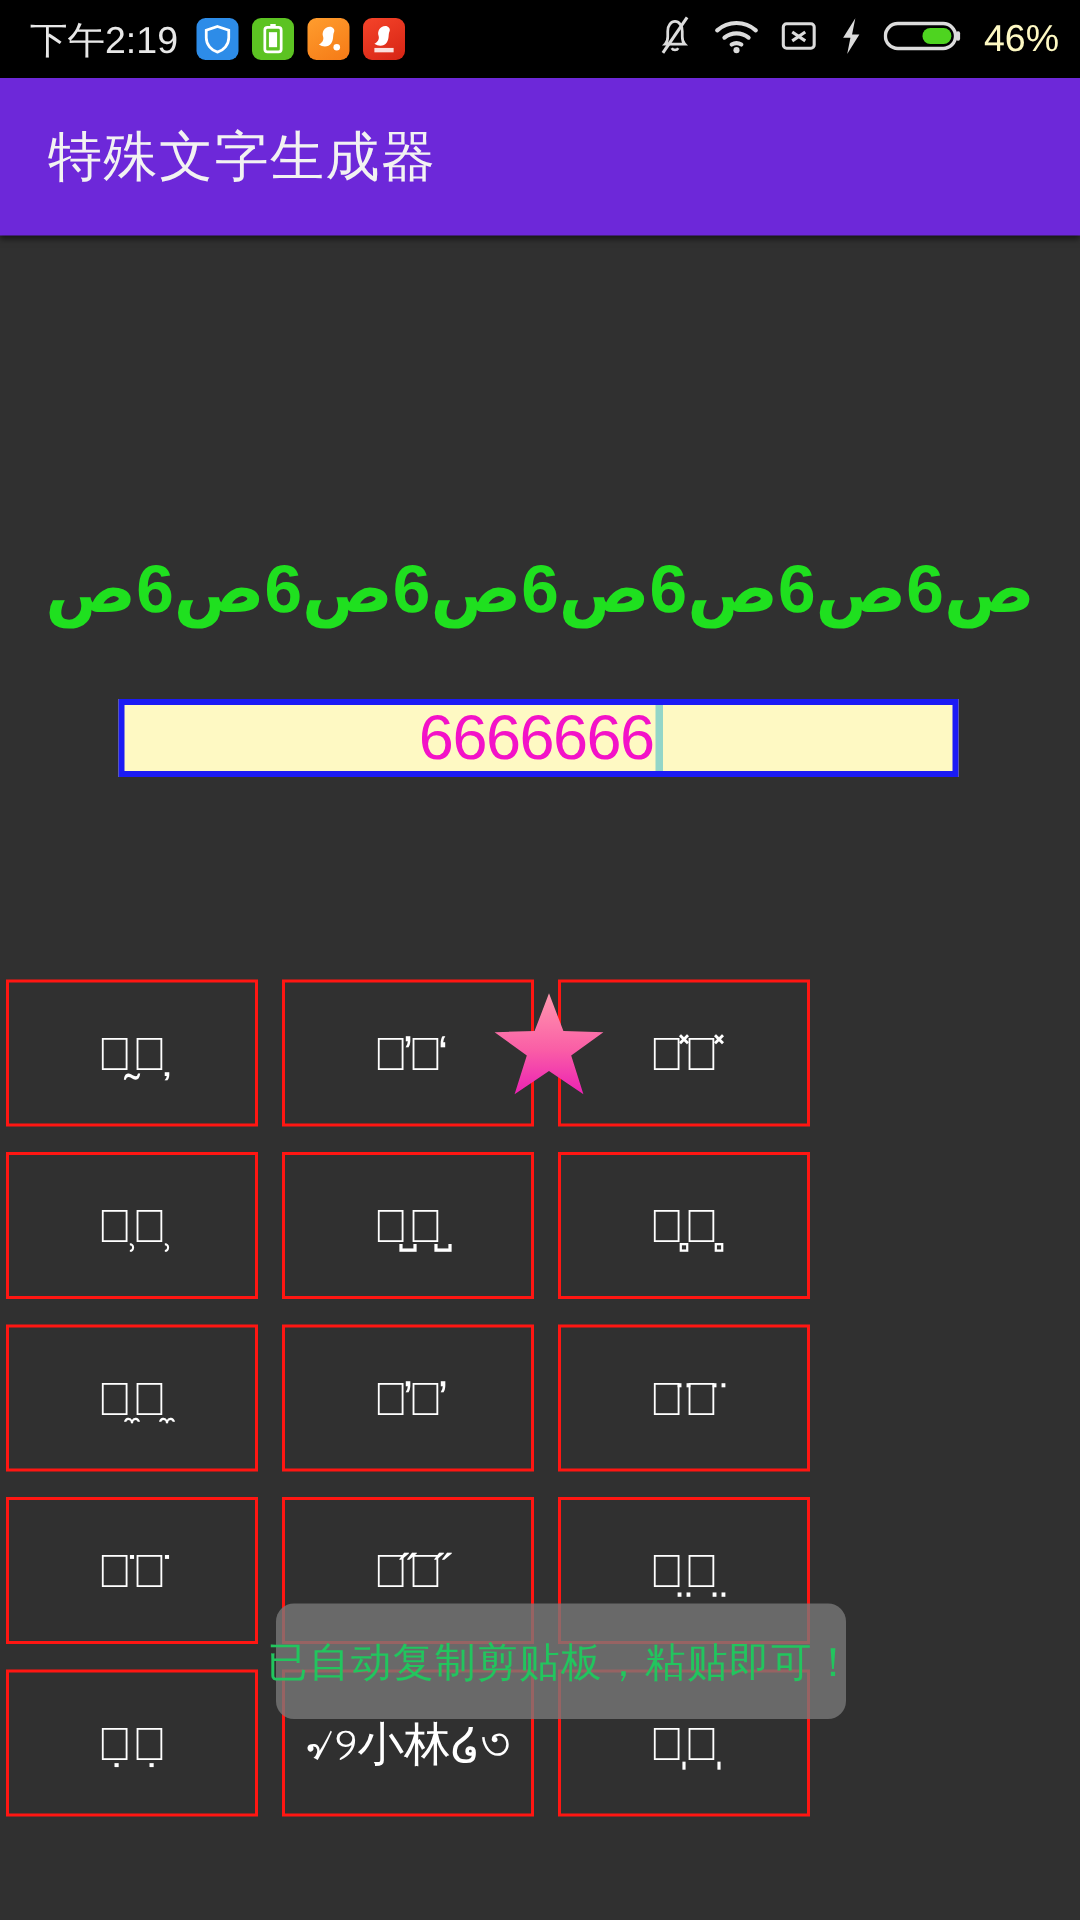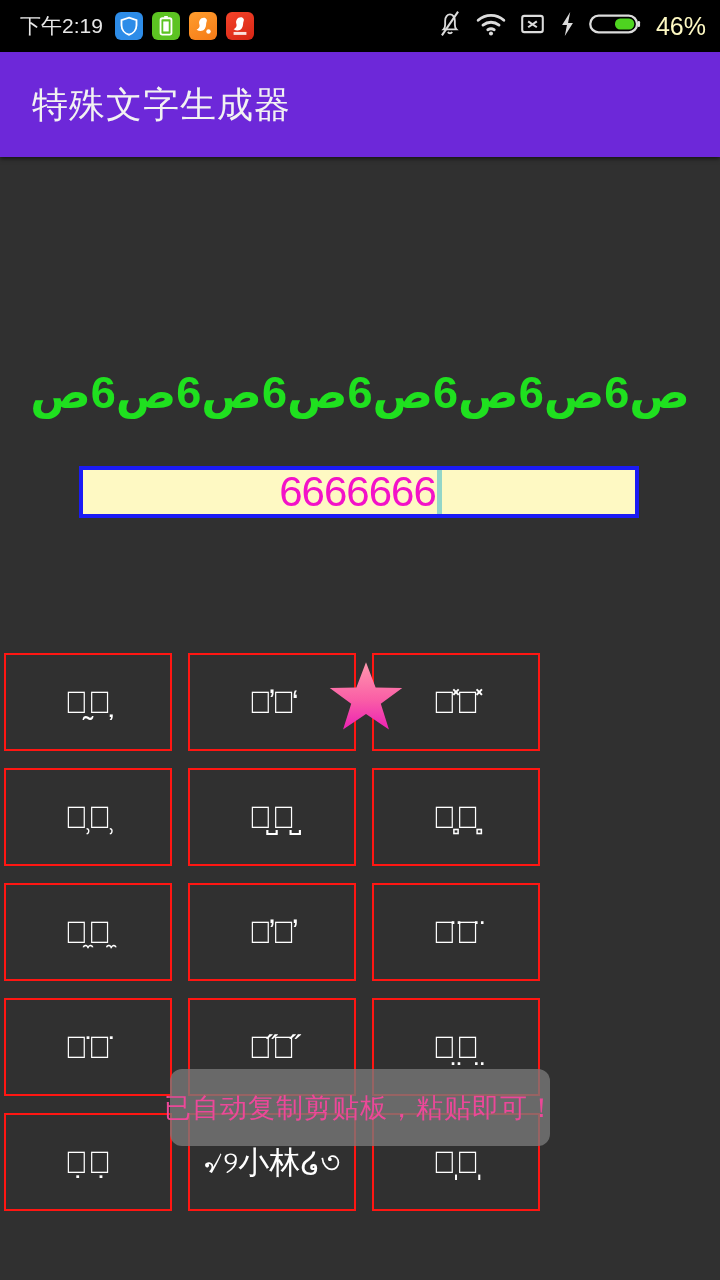--- a/index.html
+++ b/index.html
@@ -30,21 +30,21 @@
     box-sizing: border-box;
     padding: 0 14px 0 20px;
   }
   #status-left {
     display: flex;
     align-items: center;
     gap: 9px;
   }
   #clock {
     color: #e8e8e8;
-    font-size: 21px;
+    font-size: 25px;
     letter-spacing: 0px;
     white-space: nowrap;
     margin-right: 3px;
   }
   .appicon {
     width: 28px;
     height: 28px;
     border-radius: 6px;
     display: flex;
     align-items: center;
@@ -188,30 +188,30 @@
     top: 660px;
     width: 74px;
     height: 74px;
     filter: blur(0.4px);
     pointer-events: none;
   }
 
   
   #toast {
     position: absolute;
-    left: 170px;
+    left: 184px;
     top: 1069px;
     width: 380px;
     height: 77px;
     border-radius: 12px;
     background: rgba(122,122,122,0.78);
     display: flex;
     align-items: center;
     justify-content: center;
-    color: #ec4899;
+    color: #22c55e;
     font-size: 27px;
     letter-spacing: 1px;
     white-space: nowrap;
   }
 </style>
 </head>
 <body>
 
 <div id="screen">
 

